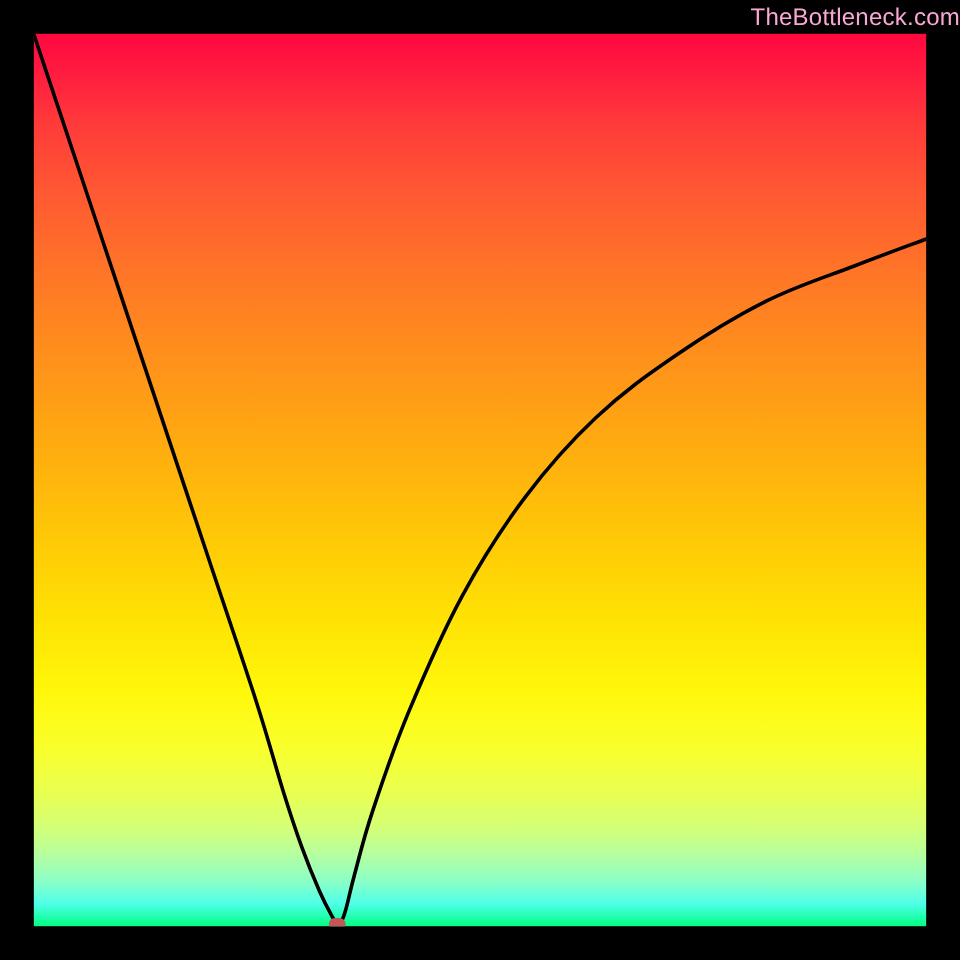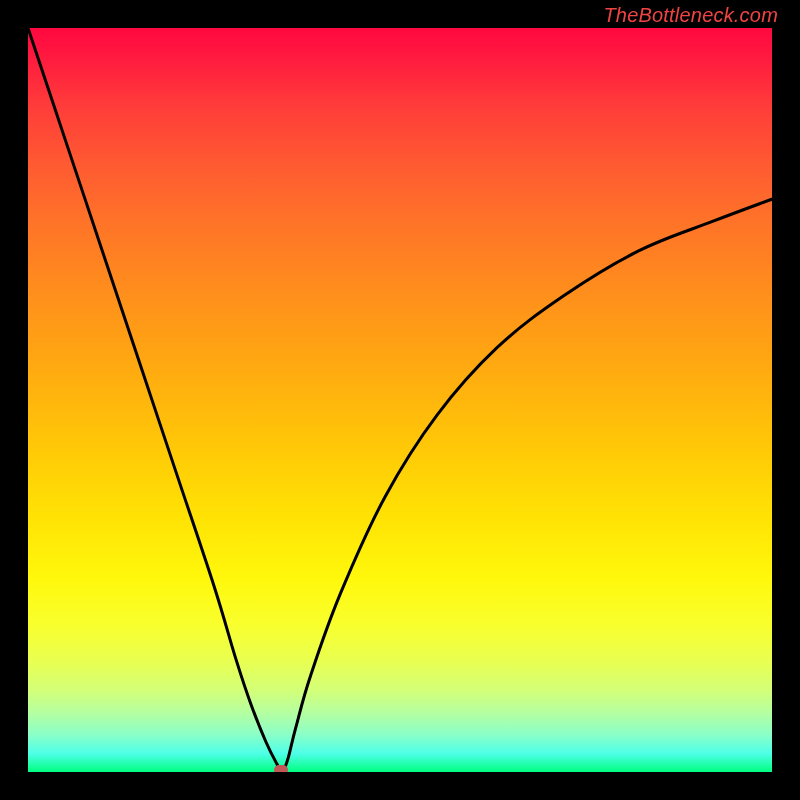--- a/index.html
+++ b/index.html
@@ -49,26 +49,25 @@
 
   .curve-svg {
     position: absolute;
     top: 0; left: 0;
     width: 100%; height: 100%;
   }
 
   .watermark {
     position: absolute;
     top: 4px;
-    right: 22px;
-    color: #ef4444;
+    right: 0;
+    color: #f9a8d4;
     font-size: 20px;
     letter-spacing: 0.2px;
     font-family: Arial, Helvetica, sans-serif;
-    font-style: italic;
   }
 
   .marker {
     position: absolute;
     width: 14px;
     height: 10px;
     background: #c05858;
     border-radius: 5px;
   }
 </style>

